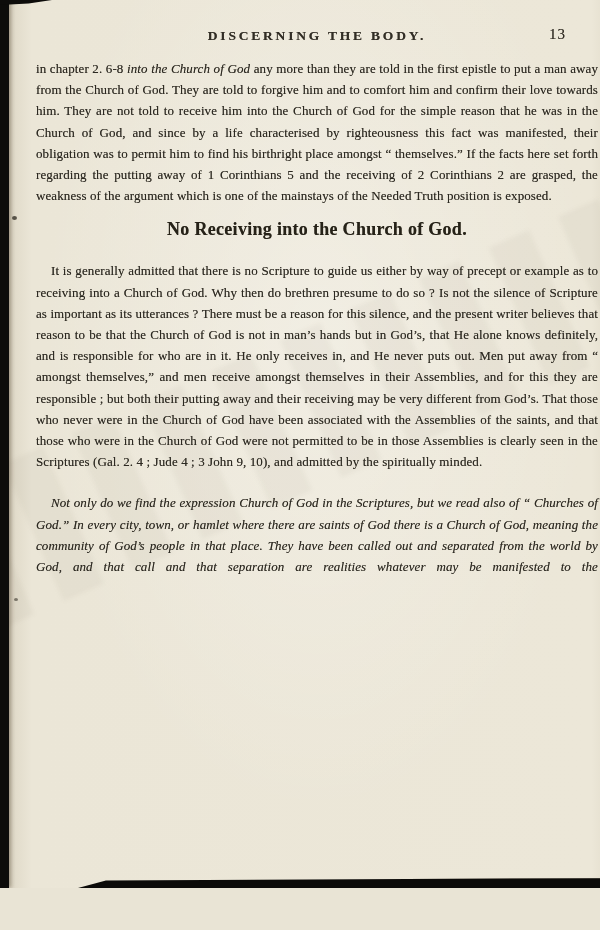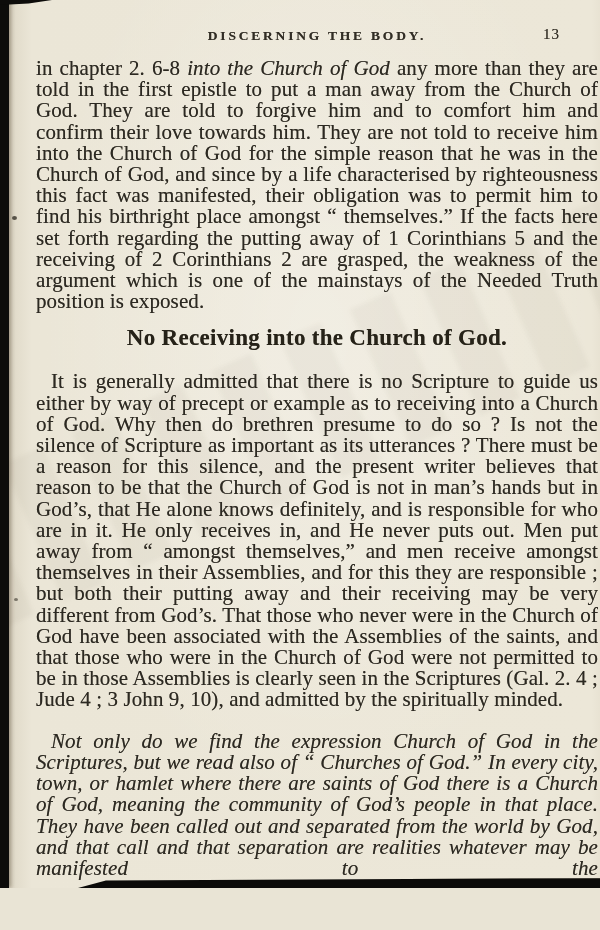--- a/index.html
+++ b/index.html
@@ -76,38 +76,38 @@
     margin-bottom: 8px;
     text-align: center;
   }
   .rh-title {
     font-size: 13.5px;
     font-weight: bold;
     letter-spacing: 2.8px;
     color: #312d25;
   }
   .rh-page {
-    position: absolute; right: 38px; top: 0;
+    position: absolute; right: 32px; top: 0;
     font-size: 15px;
     letter-spacing: 1px;
     color: #312d25;
   }
   .body-par {
     margin: 0;
-    font-size: 21px;
+    font-size: 13px;
     line-height: 21.2px;
     text-align: justify;
     letter-spacing: .1px;
   }
   .indent { text-indent: 15px; margin-top: 20px; }
   .justify-last { text-align-last: justify; font-style: italic; }
   .ital { font-style: italic; }
   .section-heading {
     margin: 13px 0 15px;
-    font-size: 23px;
+    font-size: 18px;
     font-weight: bold;
     text-align: center;
     letter-spacing: .3px;
     color: #262218;
   }
 </style>
 </head>
 <body>
 
 <div class="scan">

